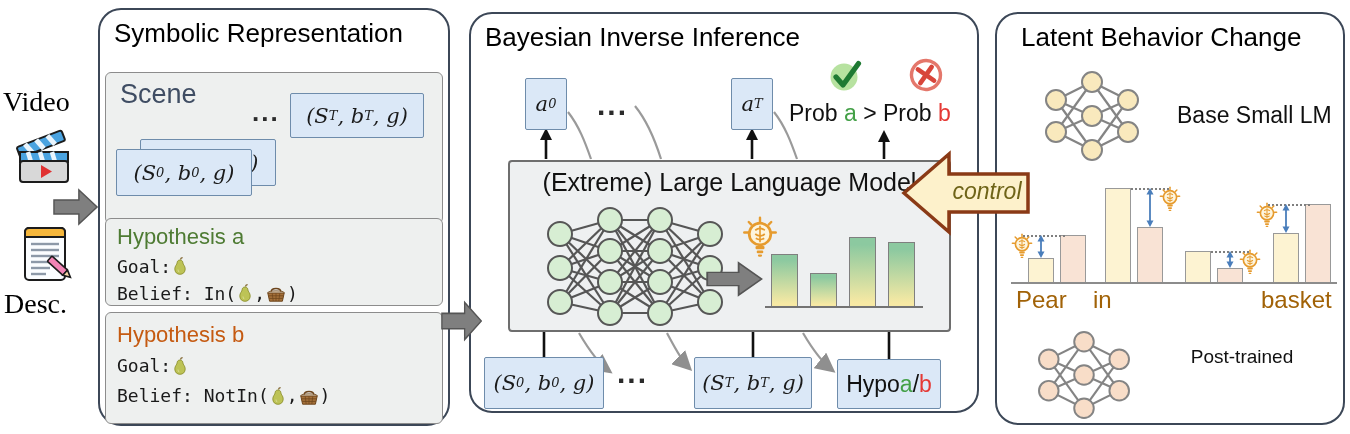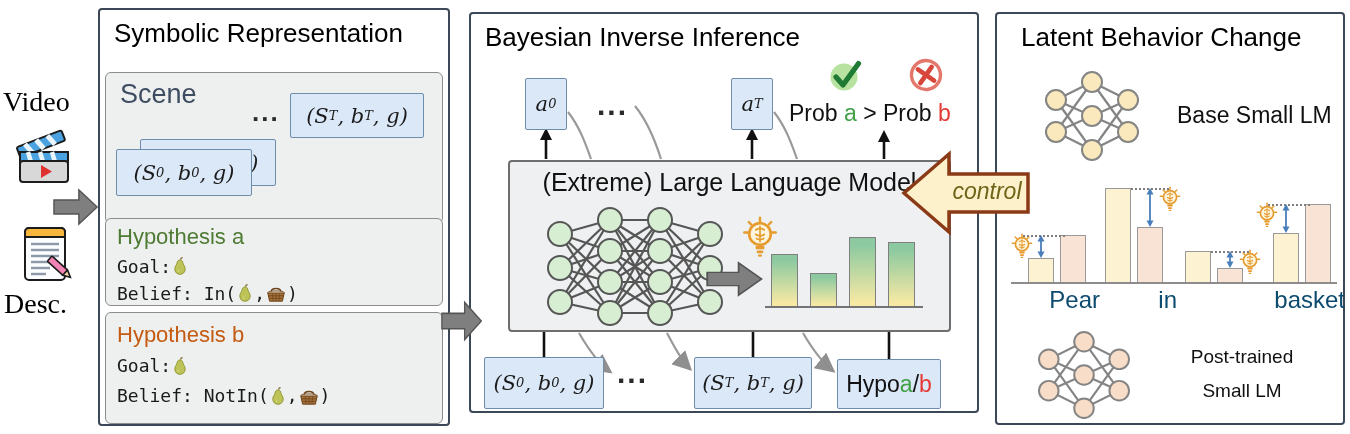--- a/index.html
+++ b/index.html
@@ -1,18 +1,18 @@
 <!DOCTYPE html>
 <html style="--panel_border: #3c4757; --chip_fill: #dbe8f7; --chip_border: #6e8cab; --box_fill: #eef0ef; --box_border: #8c8c8c; --scene_gray: #3f4d63; --hyp_a_green: #4e7b33; --hyp_b_orange: #c55a11; --prob_a_green: #43a047; --prob_b_red: #e53935; --base_bar: #fdf3d2; --post_bar: #f9e3d5; --arrow_blue: #4a7ebb; --grad_top: #8cc9a0; --grad_bottom: #f7e9a4; --control_fill: #fdf1cb; --control_border: #8a3a16; --control_text: #6f6418;"><head>
 <meta charset="utf-8">
 <style>
   html,body{margin:0;padding:0;background:#fff;}
   .canvas{position:relative;width:1350px;height:434px;background:#fff;
           font-family:"Liberation Sans", sans-serif;color:#111;overflow:hidden;}
-  .panel{position:absolute;background:#fff;border:2.5px solid var(--panel_border);border-radius:4px;box-sizing:border-box;}
+  .panel{position:absolute;background:#fff;border:2.5px solid var(--panel_border);border-radius:23px;box-sizing:border-box;}
   .panel-title{position:absolute;font-size:26px;color:#000;white-space:nowrap;}
   .graybox{position:absolute;background:var(--box_fill);border:1.5px solid var(--box_border);border-radius:6px;box-sizing:border-box;}
   .chip{position:absolute;background:var(--chip_fill);border:1.5px solid var(--chip_border);border-radius:2px;
         display:flex;align-items:center;justify-content:center;box-sizing:border-box;}
   .math{font-family:"DejaVu Serif", serif;font-style:italic;font-size:21px;color:#1a1a1a;white-space:nowrap;}
   .math sup{font-size:13px;line-height:0;}
   .ellipsis{position:absolute;font-weight:bold;color:#2b2b2b;letter-spacing:2px;}
   .mono{font-family:"DejaVu Sans Mono", monospace;font-size:18px;color:#1a1a1a;white-space:nowrap;}
   .io-label{position:absolute;font-size:28px;color:#000;font-family:Liberation Serif, serif;}
   .hyp-title{font-size:22px;margin:0 0 3px 0;}
@@ -31,21 +31,21 @@
   .llm-bar{width:27px;background:linear-gradient(to bottom,var(--grad_top) 10%,var(--grad_bottom) 95%);
            border:1.5px solid #7f7f7f;border-bottom:none;box-sizing:border-box;}
   #behavior-chart{position:absolute;border-bottom:2.5px solid #8c8c8c;}
   .bg-group{position:absolute;top:0;width:60px;height:100px;}
   .bg-bar{position:absolute;bottom:0;width:26px;border:1.5px solid #999;border-bottom:none;box-sizing:border-box;}
   .bg-bar.base{left:0;background:var(--base_bar);}
   .bg-bar.post{left:32px;background:var(--post_bar);}
   .bg-dotted{position:absolute;height:0;border-top:2.5px dotted #7f7f7f;}
   .bg-arrow{position:absolute;width:12px;line-height:0;}
   .bg-bulb{position:absolute;}
-  .bg-label{position:absolute;top:104px;left:-12px;width:84px;text-align:right;font-size:24px;color:#0c4a6e;}
+  .bg-label{position:absolute;top:104px;left:-12px;width:84px;text-align:left;font-size:24px;color:#a16207;}
   .overlay{position:absolute;left:0;top:0;pointer-events:none;}
   .control-wrap{position:absolute;z-index:6;font-style:italic;}
   .control-text{position:absolute;left:46px;top:31px;width:80px;text-align:center;
                 font-size:23px;color:var(--control_text);}
   .abs{position:absolute;}
   .nn-svg{position:absolute;}
   .hidden-defs{position:absolute;width:0;height:0;overflow:hidden;}
 </style>
 </head>
 <body>
@@ -510,21 +510,20 @@
         <circle cx="14" cy="30" r="10" fill="#f8ddc8" stroke="#848484" stroke-width="2"></circle>
         <circle cx="14" cy="62" r="10" fill="#f8ddc8" stroke="#848484" stroke-width="2"></circle>
         <circle cx="50" cy="12" r="10" fill="#f8ddc8" stroke="#848484" stroke-width="2"></circle>
         <circle cx="50" cy="46" r="10" fill="#f8ddc8" stroke="#848484" stroke-width="2"></circle>
         <circle cx="50" cy="80" r="10" fill="#f8ddc8" stroke="#848484" stroke-width="2"></circle>
         <circle cx="86" cy="30" r="10" fill="#f8ddc8" stroke="#848484" stroke-width="2"></circle>
         <circle cx="86" cy="62" r="10" fill="#f8ddc8" stroke="#848484" stroke-width="2"></circle>
       </svg>
     <div class="abs" style="left:150px;top:326px;width:190px;text-align:center;font-size:19px;line-height:34px;">
       <div>Post-trained</div>
-      <div>Small LM</div>
     </div>
   </div>
 
   <div class="control-wrap" style="left:901px;top:147px;width:130px;height:92px;">
     <svg width="130" height="92" viewBox="0 0 130 92">
       <polygon points="3,46 48,7 48,27 127,27 127,65 48,65 48,85" fill="var(--control_fill)" stroke="var(--control_border)" stroke-width="3.5" stroke-linejoin="miter"></polygon>
     </svg>
     <div class="control-text">control</div>
   </div>
 

